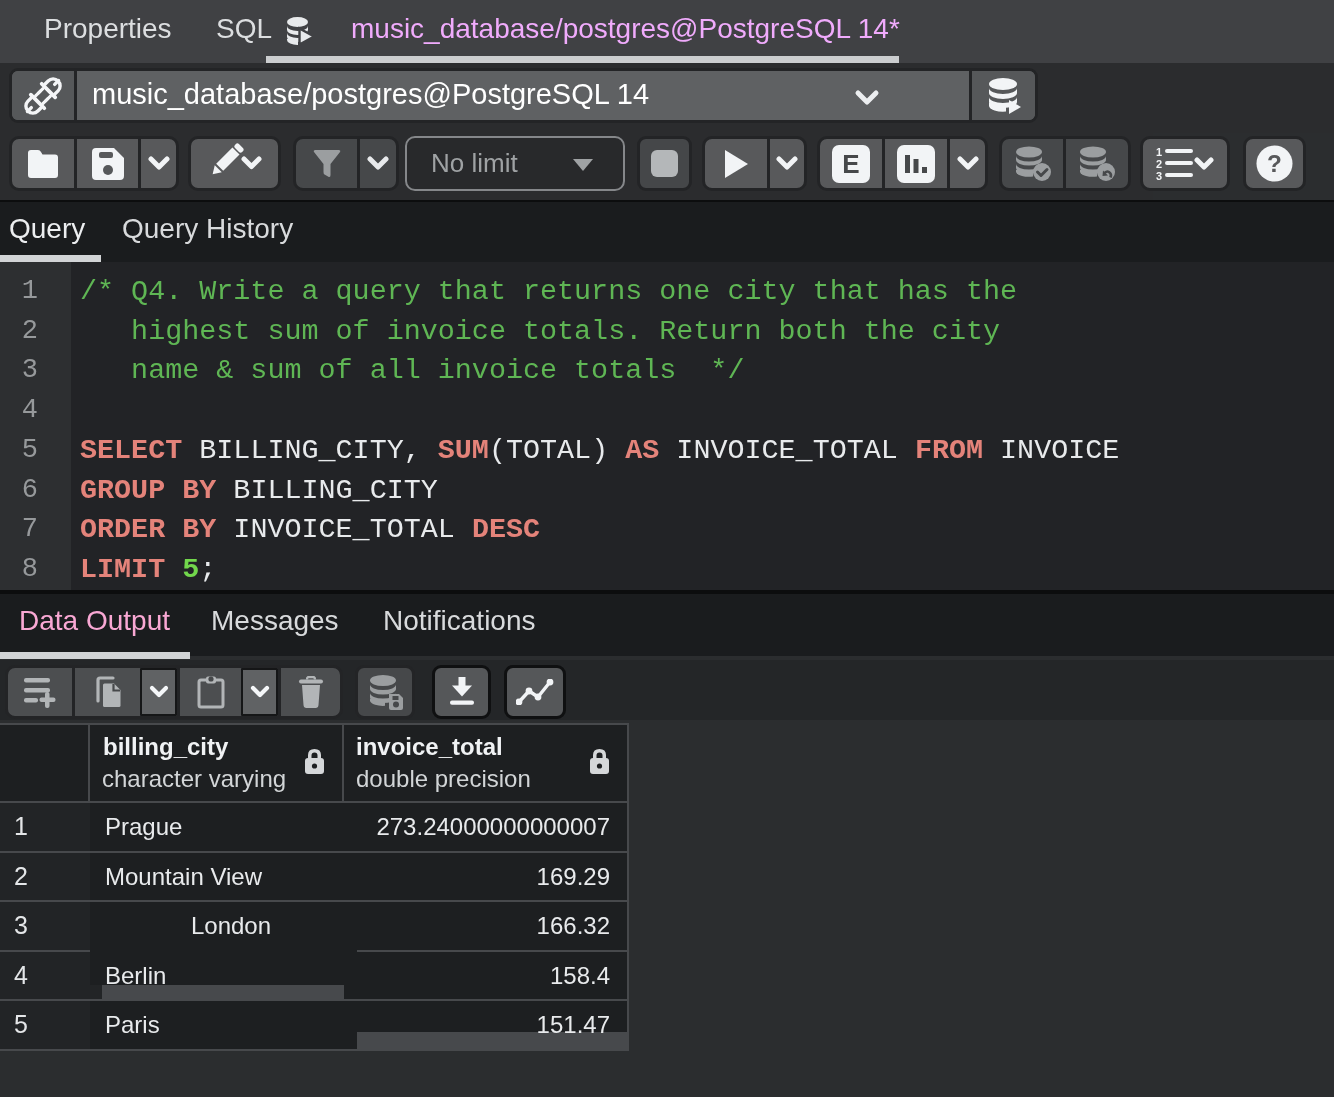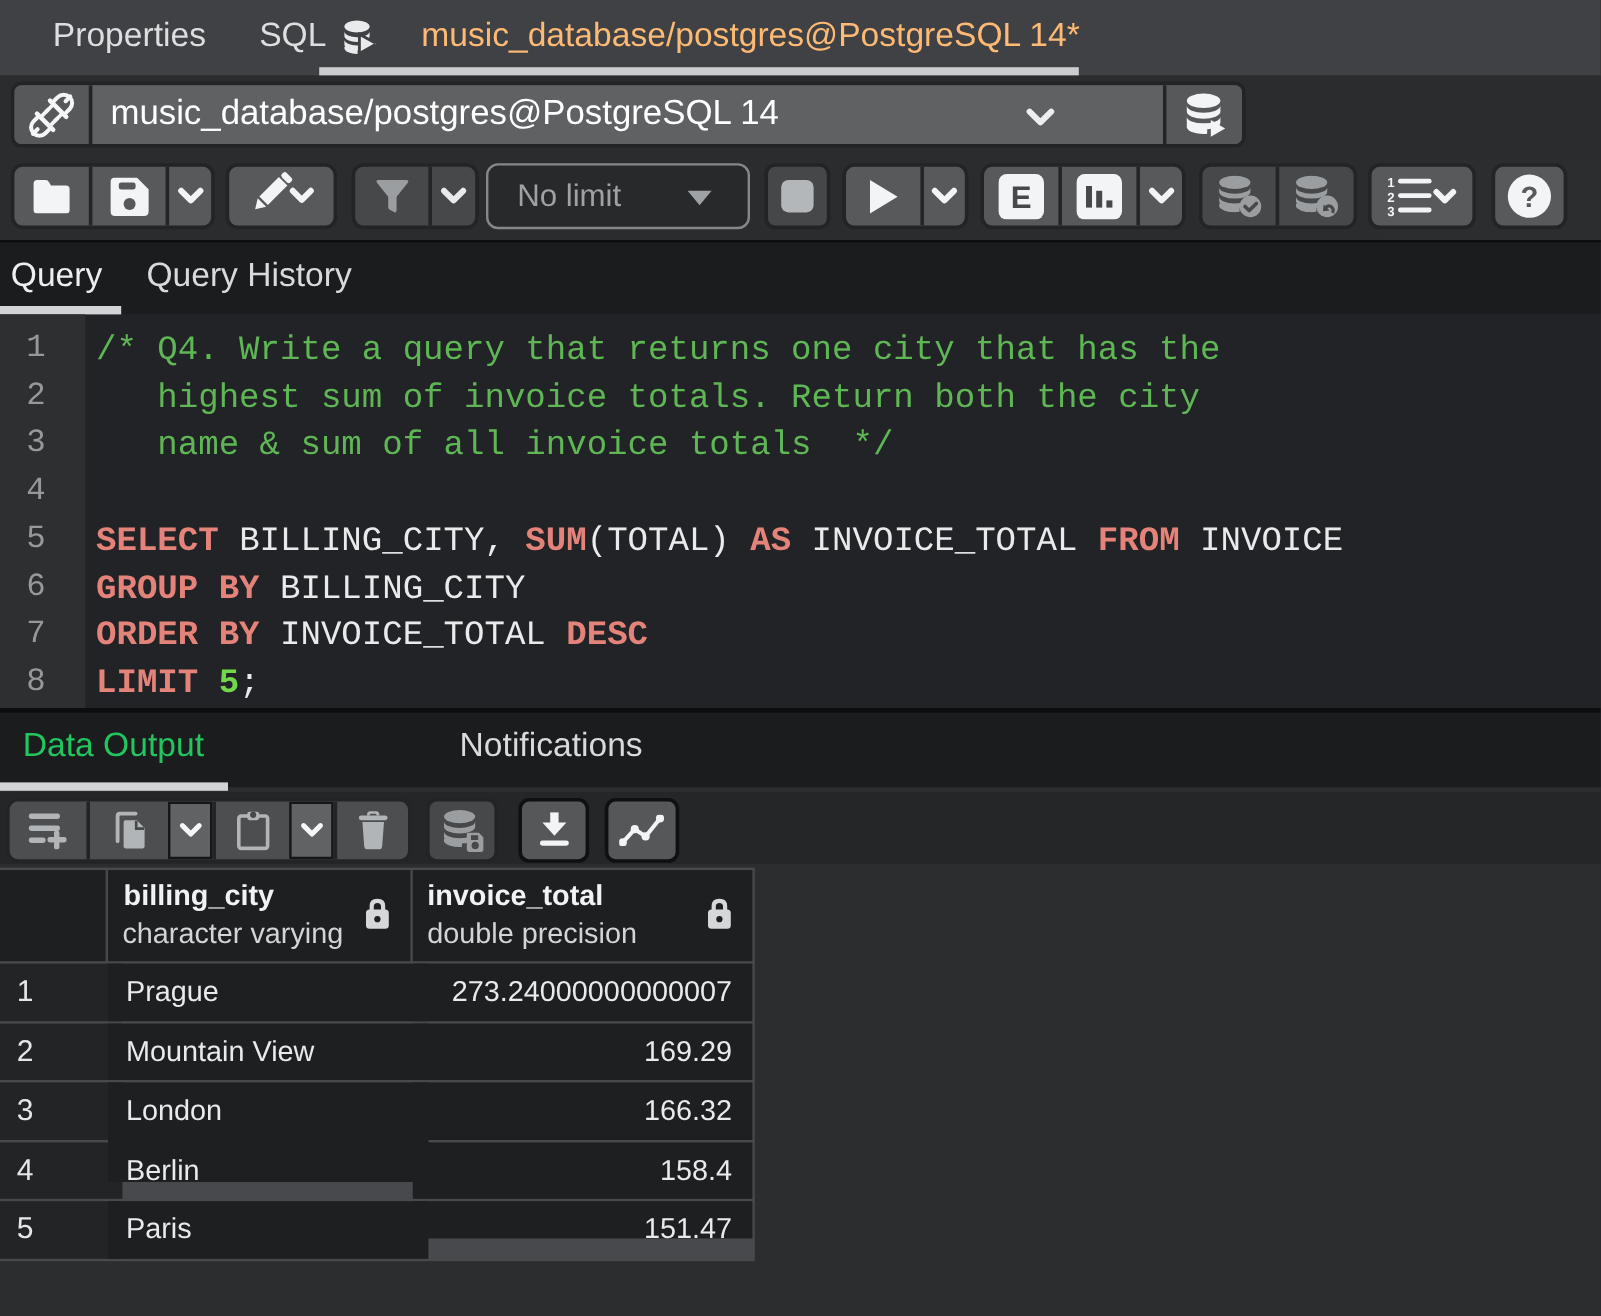--- a/index.html
+++ b/index.html
@@ -48,21 +48,21 @@
 .numc{background:#222426;color:#e4e6e8;padding-left:14px;font-size:25px;}
 .valc{text-align:right;padding-right:17px;box-sizing:border-box;}
 svg{display:block;}
 </style>
 </head>
 <body>
 
 <div class="abs" id="tabbar">
   <div class="tab" style="left:20px;">Properties</div>
   <div class="tab" style="left:192px;">SQL</div>
-  <div class="tab" style="left:327px;color:#fdba74;">music_database/postgres@PostgreSQL 14*</div>
+  <div class="tab" style="left:327px;color:#f0abfc;">music_database/postgres@PostgreSQL 14*</div>
   <svg style="position:absolute;left:285px;top:16px;" width="28" height="31" viewBox="0 0 28 31">
     <g fill="#e8eaec">
       <ellipse cx="12.5" cy="6" rx="10.5" ry="5"></ellipse>
       <path d="M2 10 A10.5 5 0 0 0 23 10 L23 14 A10.5 5 0 0 1 2 14 Z"></path>
       <path d="M2 17 A10.5 5 0 0 0 23 17 L23 21 A10.5 5 0 0 1 2 21 Z"></path>
       <path d="M2 24 A10.5 5 0 0 0 13 29 L13 23 L2 23 Z"></path>
       <path d="M14.5 12.5 L29 20.5 L14.5 28.5 Z" stroke="#404144" stroke-width="2.4"></path>
     </g>
   </svg>
   <div id="tab-underline"></div>
@@ -267,21 +267,22 @@
 <span class="cm">   name &amp; sum of all invoice totals  */</span>
 
 <span class="kw">SELECT</span> BILLING_CITY, <span class="kw">SUM</span>(TOTAL) <span class="kw">AS</span> INVOICE_TOTAL <span class="kw">FROM</span> INVOICE
 <span class="kw">GROUP BY</span> BILLING_CITY
 <span class="kw">ORDER BY</span> INVOICE_TOTAL <span class="kw">DESC</span>
 <span class="kw">LIMIT</span> <span class="nm">5</span>;</div>
 </div>
 
 <div class="abs" id="output">
   <div id="outtabs">
-    <div class="ptab" style="left:19px;color:#22c55e;">Data Output</div>
+    <div class="ptab" style="left:19px;color:#f9a8d4;">Data Output</div>
+    <div class="ptab" style="left:211px;">Messages</div>
     <div class="ptab" style="left:383px;">Notifications</div>
     <div id="o-underline"></div>
   </div>
   <div id="outtoolbar">
 
     <div class="grp" style="left:5px;top:5px;height:54px;background:#4c4e50;">
       <div style="width:64px;">
         <svg width="34" height="32" viewBox="0 0 34 32">
             <g fill="#b2b5b7">
               <rect x="1" y="2" width="26" height="4.5" rx="2"></rect>
@@ -390,21 +391,21 @@
         </svg>
     </div>
 
     <div class="cell numc" style="left:0;top:209px;width:88px;height:47.6px;">1</div>
     <div class="cell" style="left:90px;top:209px;width:252px;height:47.6px;padding-left:15px;">Prague</div>
     <div class="cell valc" style="left:344px;top:209px;width:283px;height:47.6px;">273.24000000000007</div>
     <div class="cell numc" style="left:0;top:258.6px;width:88px;height:47.6px;">2</div>
     <div class="cell" style="left:90px;top:258.6px;width:252px;height:47.6px;padding-left:15px;">Mountain View</div>
     <div class="cell valc" style="left:344px;top:258.6px;width:283px;height:47.6px;">169.29</div>
     <div class="cell numc" style="left:0;top:308.2px;width:88px;height:47.6px;">3</div>
-    <div class="cell" style="left:90px;top:308.2px;width:252px;height:51px;padding-left:15px;">London</div>
+    <div class="cell" style="left:90px;top:308.2px;width:252px;height:51px;padding-left:15px;text-align:center;">London</div>
     <div class="cell valc" style="left:344px;top:308.2px;width:283px;height:47.6px;">166.32</div>
     <div class="cell numc" style="left:0;top:357.8px;width:88px;height:47.6px;">4</div>
     <div class="cell" style="left:90px;top:357.8px;width:252px;height:33px;padding-left:15px;">Berlin</div>
     <div class="cell valc" style="left:344px;top:357.8px;width:283px;height:47.6px;">158.4</div>
     <div class="cell numc" style="left:0;top:407.4px;width:88px;height:47.6px;">5</div>
     <div class="cell" style="left:90px;top:407.4px;width:252px;height:47.6px;padding-left:15px;">Paris</div>
     <div class="cell valc" style="left:344px;top:407.4px;width:283px;height:31px;">151.47</div>
   </div>
 </div>
 

